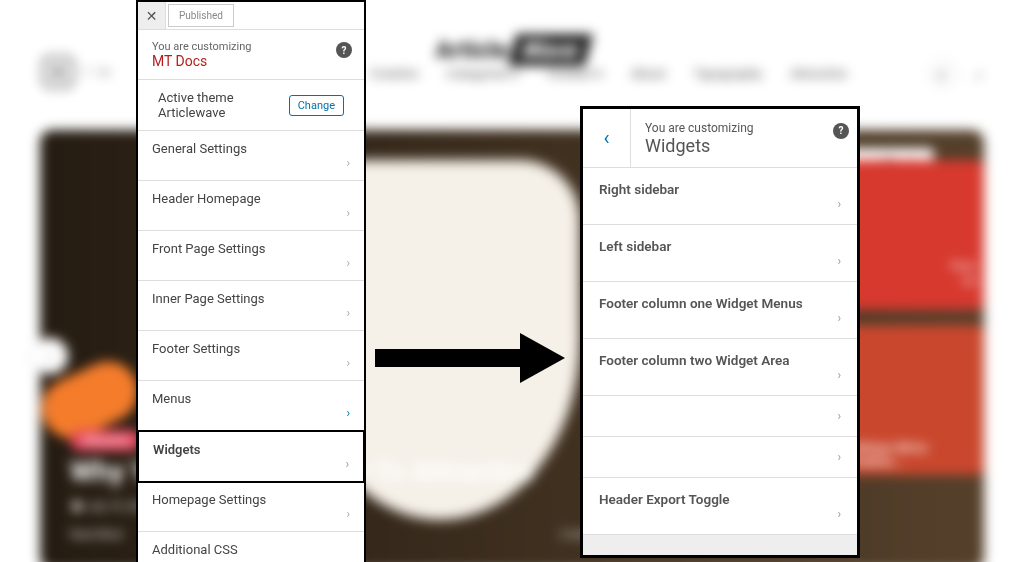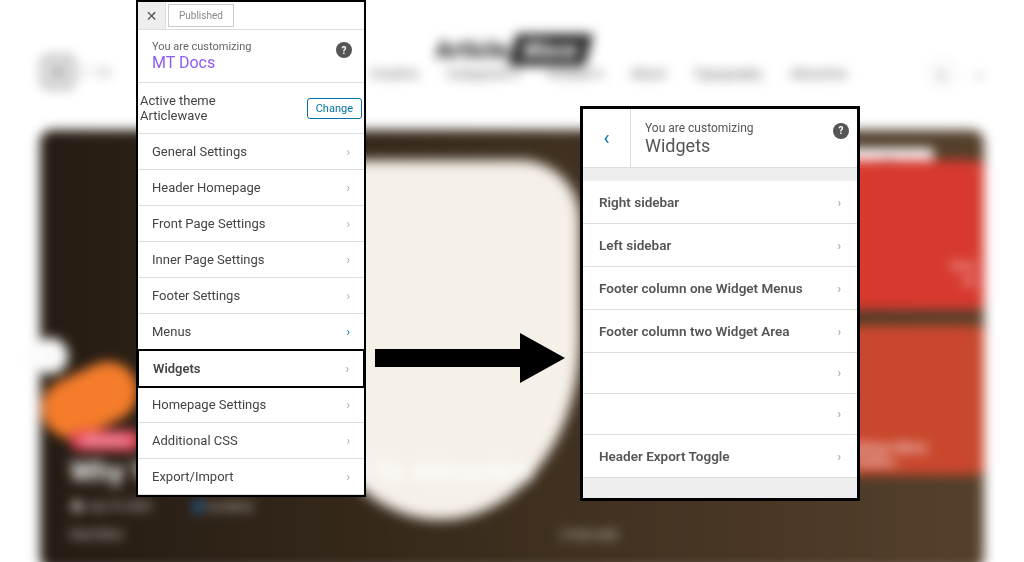--- a/index.html
+++ b/index.html
@@ -68,25 +68,25 @@
       border: 2px solid #000;
       z-index: 10;
       font-size: 13px;
       color: #444;
     }
     .panel1-top { display: flex; height: 28px; border-bottom: 1px solid #ddd; }
     .close-btn { width: 28px; display: flex; align-items: center; justify-content: center; border-right: 1px solid #ddd; background: #eee; cursor: pointer; font-size: 14px; color: #555; }
     .pub-btn { margin-left: auto; padding: 4px 10px; border: 1px solid #ccc; font-size: 10px; color: #888; display: flex; align-items: center; margin: 2px; }
     .panel1-head { padding: 10px 14px; border-bottom: 1px solid #ddd; position: relative; }
     .panel1-head .small { font-size: 11px; color: #666; }
-    .panel1-head .big { font-size: 16px; color: #8b5cf6; }
+    .panel1-head .big { font-size: 14px; color: #b91c1c; }
     .help-ico { position: absolute; right: 12px; top: 12px; width: 16px; height: 16px; border-radius: 50%; background: #555; color: #fff; font-size: 10px; display: flex; align-items: center; justify-content: center; font-weight: bold; }
-    .panel1-theme { padding: 10px 2px; display: flex; align-items: center; border-bottom: 1px solid #ddd; }
+    .panel1-theme { padding: 10px 20px; display: flex; align-items: center; border-bottom: 1px solid #ddd; }
     .change-btn { margin-left: auto; border: 1px solid #0073aa; color: #0073aa; padding: 3px 8px; font-size: 11px; border-radius: 3px; cursor: pointer; }
-    .setting-row { display: flex; align-items: flex-end; padding: 10px 14px; border-bottom: 1px solid #ddd; cursor: pointer; }
+    .setting-row { display: flex; align-items: flex-start; padding: 10px 14px; border-bottom: 1px solid #ddd; cursor: pointer; flex-direction: column; }
     .chevron { margin-left: auto; color: #aaa; font-size: 12px; }
     .chevron.blue { color: #0073aa; }
     .setting-row.hl { border: 2px solid #000; margin: -1px; font-weight: 600; }
 
     
     .arrow-between {
       position: absolute;
       left: 375px;
       top: 328px;
       z-index: 10;
@@ -102,21 +102,21 @@
       background: #eee;
       border: 3px solid #000;
       z-index: 10;
       font-size: 14px;
     }
     .panel2-head { display: flex; align-items: center; background: #fff; border-bottom: 1px solid #ddd; }
     .back-btn { width: 48px; height: 58px; display: flex; align-items: center; justify-content: center; color: #0073aa; border-right: 1px solid #ddd; cursor: pointer; font-size: 20px; }
     .panel2-head-txt { padding: 8px 14px; flex: 1; position: relative; }
     .panel2-head-txt .small { font-size: 12px; color: #555; }
     .panel2-head-txt .big { font-size: 18px; color: #555; }
-    .panel2-list { margin-top: 13px; }
+    .panel2-list { margin-top: 0; }
     .panel2 .setting-row { background: #fff; padding: 13px 16px; font-size: 13.5px; color: #555; font-weight: 600; }
     .p2-gap { height: 20px; background: #eee; }
   </style>
 </head>
 <body>
 
 <div class="bg">
   <div class="bg-top">
     <div class="bg-logo">
       <span>Article</span>

